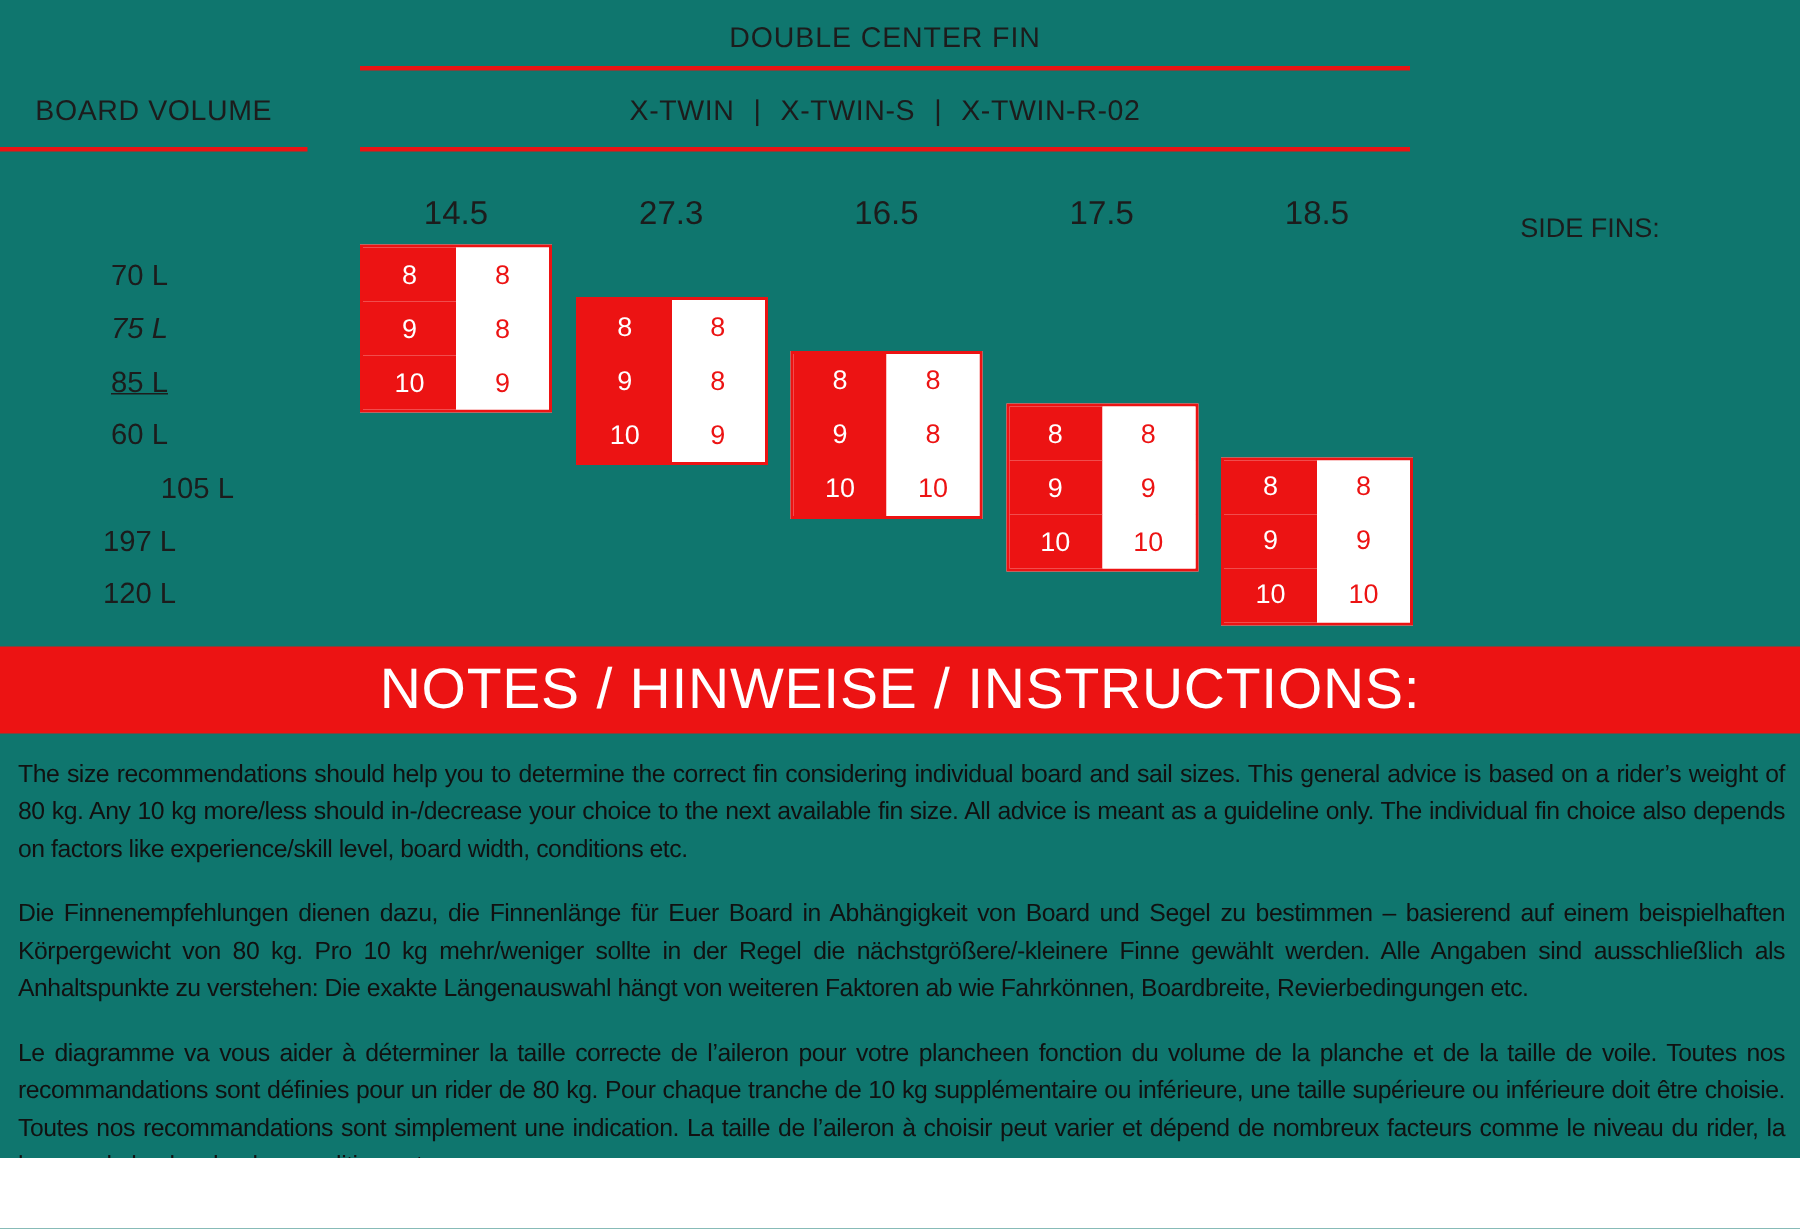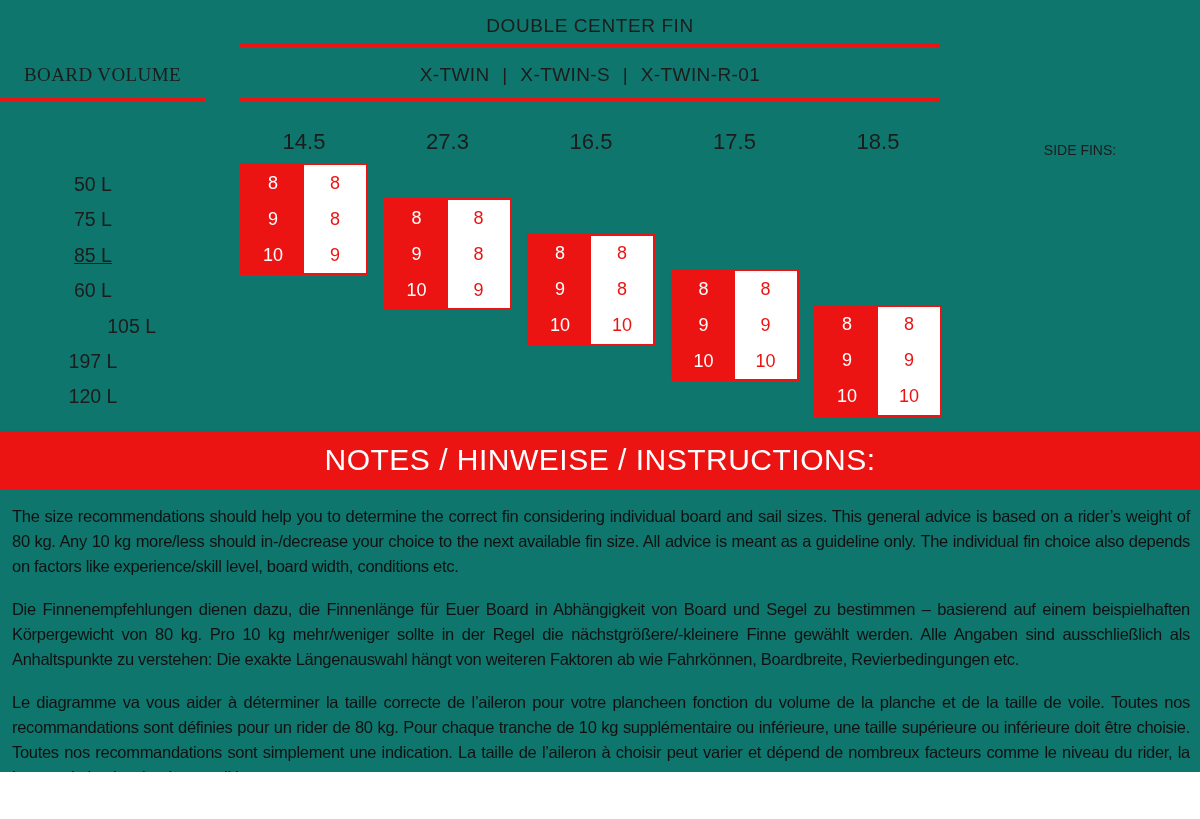--- a/index.html
+++ b/index.html
@@ -17,21 +17,21 @@
   .rule-a { left: 240px; top: 44px;  width: 700px; }
   .rule-b { left: 0;     top: 98px;  width: 205px; }
   .rule-c { left: 240px; top: 98px;  width: 700px; }
 
   .dcf-title {
     position: absolute; left: 240px; top: 15px; width: 700px;
     text-align: center; font-size: 19px; letter-spacing: 0.6px;
   }
   .bv-title {
     position: absolute; left: 0; top: 64px; width: 205px;
-    text-align: center; font-size: 19px; letter-spacing: 0.4px; font-family: Liberation Serif, serif;
+    text-align: center; font-size: 19px; letter-spacing: 0.4px;
   }
   .models-title {
     position: absolute; left: 240px; top: 64px; width: 700px;
     text-align: center; font-size: 19px; letter-spacing: 0.4px; word-spacing: 7px;
   }
   .sail-header {
     position: absolute; top: 129px; width: 128px;
     text-align: center; font-size: 22px;
   }
   .vol-label {
@@ -41,83 +41,83 @@
   .block {
     position: absolute; width: 128px; height: 112px;
     border: 2px solid var(--red); background: #fff;
     display: grid; grid-template-columns: 1fr 1fr; grid-auto-rows: 1fr;
   }
   .bcell { display: flex; align-items: center; justify-content: center; font-size: 18px; }
   .red-cell   { background: var(--red); color: #fff; }
   .white-cell { background: #fff; color: var(--red); }
 
   .sidefins-label {
-    position: absolute; left: 963px; top: 142px; width: 234px;
-    text-align: center; font-size: 14px;
+    position: absolute; left: 943px; top: 142px; width: 234px;
+    text-align: center; font-size: 18px;
   }
   .sidefins-box {
     position: absolute; left: 963px; top: 163px; width: 235px; height: 112px;
     border: 2px solid var(--red); background: #fff; display: flex;
   }
   .sf-red {
     width: 51%; background: var(--red); color: #fff;
     display: flex; flex-direction: column; align-items: center; justify-content: center;
     font-size: 19px; line-height: 26px; letter-spacing: 0.3px;
   }
   .sf-white {
     flex: 1; display: flex; align-items: center; justify-content: center;
     color: var(--red); font-size: 20px; letter-spacing: 0.3px;
   }
 
   .notes-banner {
     position: absolute; left: 0; top: 431px; width: 1200px; height: 58px;
     background: var(--red); color: #fff;
     display: flex; align-items: center; justify-content: center;
-    font-size: 30px; letter-spacing: 0.5px;
+    font-size: 38px; letter-spacing: 0.5px;
   }
   .para {
     position: absolute; left: 12px; width: 1178px;
     text-align: justify; font-size: 16.5px; line-height: 25px;
     letter-spacing: -0.3px; color: #111;
   }
   .para-en { top: 504px; }
   .para-de { top: 597px; }
   .para-fr { top: 690px; }
 </style>
 </head>
 <body>
 
 <div class="stage" id="stage">
 
   <div class="dcf-title">DOUBLE CENTER FIN</div>
   <div class="rule rule-a"></div>
 
   <div class="bv-title">BOARD VOLUME</div>
-  <div class="models-title">X-TWIN  |  X-TWIN-S  |  X-TWIN-R-01</div>
+  <div class="models-title">X-TWIN  |  X-TWIN-S  |  X-TWIN-R-02</div>
 
   <div class="rule rule-b"></div>
   <div class="rule rule-c"></div>
 
   <div class="sidefins-label">SIDE FINS:</div>
 
   <div class="notes-banner">
     <span>NOTES / HINWEISE / INSTRUCTIONS:</span>
   </div>
 
   <div class="para para-en">The size recommendations should help you to determine the correct fin considering individual board and sail sizes. This general advice is based on a rider’s weight of 80 kg. Any 10 kg more/less should in-/decrease your choice to the next available fin size. All advice is meant as a guideline only. The individual fin choice also depends on factors like experience/skill level, board width, conditions etc.</div>
   <div class="para para-de">Die Finnenempfehlungen dienen dazu, die Finnenlänge für Euer Board in Abhängigkeit von Board und Segel zu bestimmen – basierend auf einem beispielhaften Körpergewicht von 80 kg. Pro 10 kg mehr/weniger sollte in der Regel die nächstgrößere/-kleinere Finne gewählt werden. Alle Angaben sind ausschließlich als Anhaltspunkte zu verstehen: Die exakte Längenauswahl hängt von weiteren Faktoren ab wie Fahrkönnen, Boardbreite, Revierbedingungen etc.</div>
   <div class="para para-fr">Le diagramme va vous aider à déterminer la taille correcte de l’aileron pour votre plancheen fonction du volume de la planche et de la taille de voile. Toutes nos recommandations sont définies pour un rider de 80 kg. Pour chaque tranche de 10 kg supplémentaire ou inférieure, une taille supérieure ou inférieure doit être choisie. Toutes nos recommandations sont simplement une indication. La taille de l’aileron à choisir peut varier et dépend de nombreux facteurs comme le niveau du rider, la largeur de la planche, les conditions etc.</div>
 
 <div class="sail-header" style="left: 240px;">14.5</div>
     <div class="sail-header" style="left: 383.5px;">27.3</div>
     <div class="sail-header" style="left: 527px;">16.5</div>
     <div class="sail-header" style="left: 670.5px;">17.5</div>
     <div class="sail-header" style="left: 814px;">18.5</div>
-    <div class="vol-label" style="top: 172px;">50 L</div>
-    <div class="vol-label" style="top: 207.4px;">75 L</div>
+    <div class="vol-label" style="top: 172px;">70 L</div>
+    <div class="vol-label" style="top: 207.4px; font-style: italic;">75 L</div>
     <div class="vol-label" style="top: 243px; text-decoration: underline;">85 L</div>
     <div class="vol-label" style="top: 278.2px;">60 L</div>
     <div class="vol-label" style="top: 313.6px; text-align: right;">105 L</div>
     <div class="vol-label" style="top: 349px;">197 L</div>
     <div class="vol-label" style="top: 384.4px;">120 L</div>
     <div class="block" style="left: 240px; top: 163px;">
       <div class="bcell red-cell">8</div>
       <div class="bcell white-cell">8</div>
       <div class="bcell red-cell">9</div>
       <div class="bcell white-cell">8</div>

